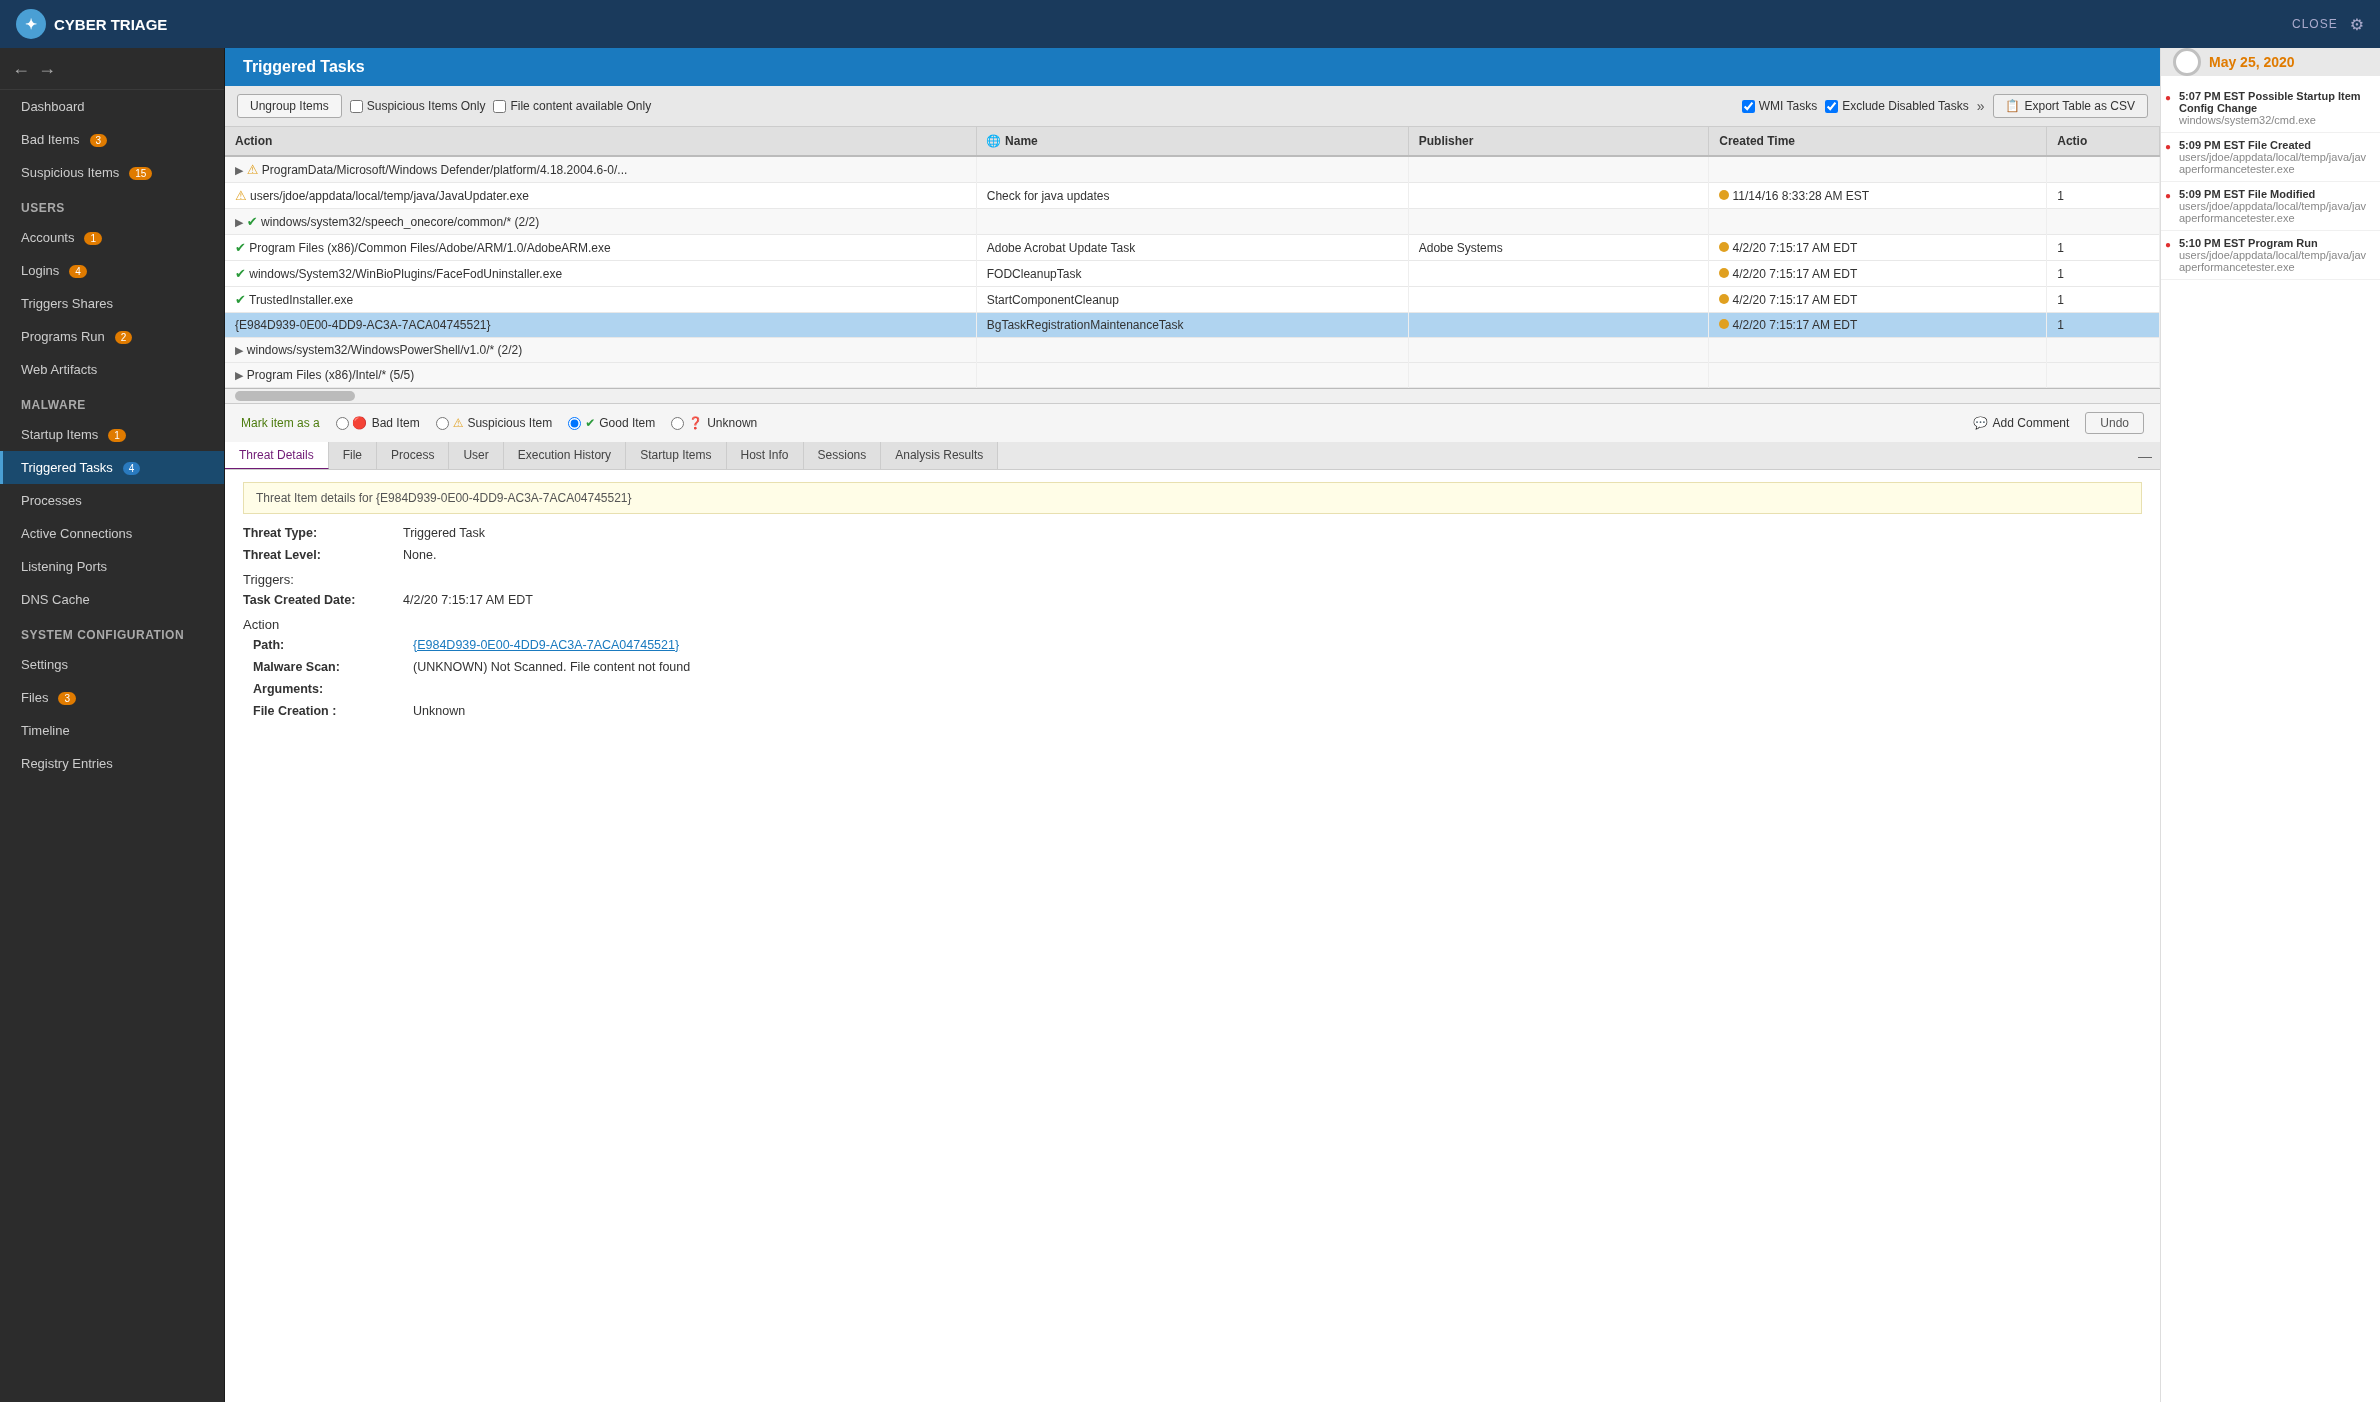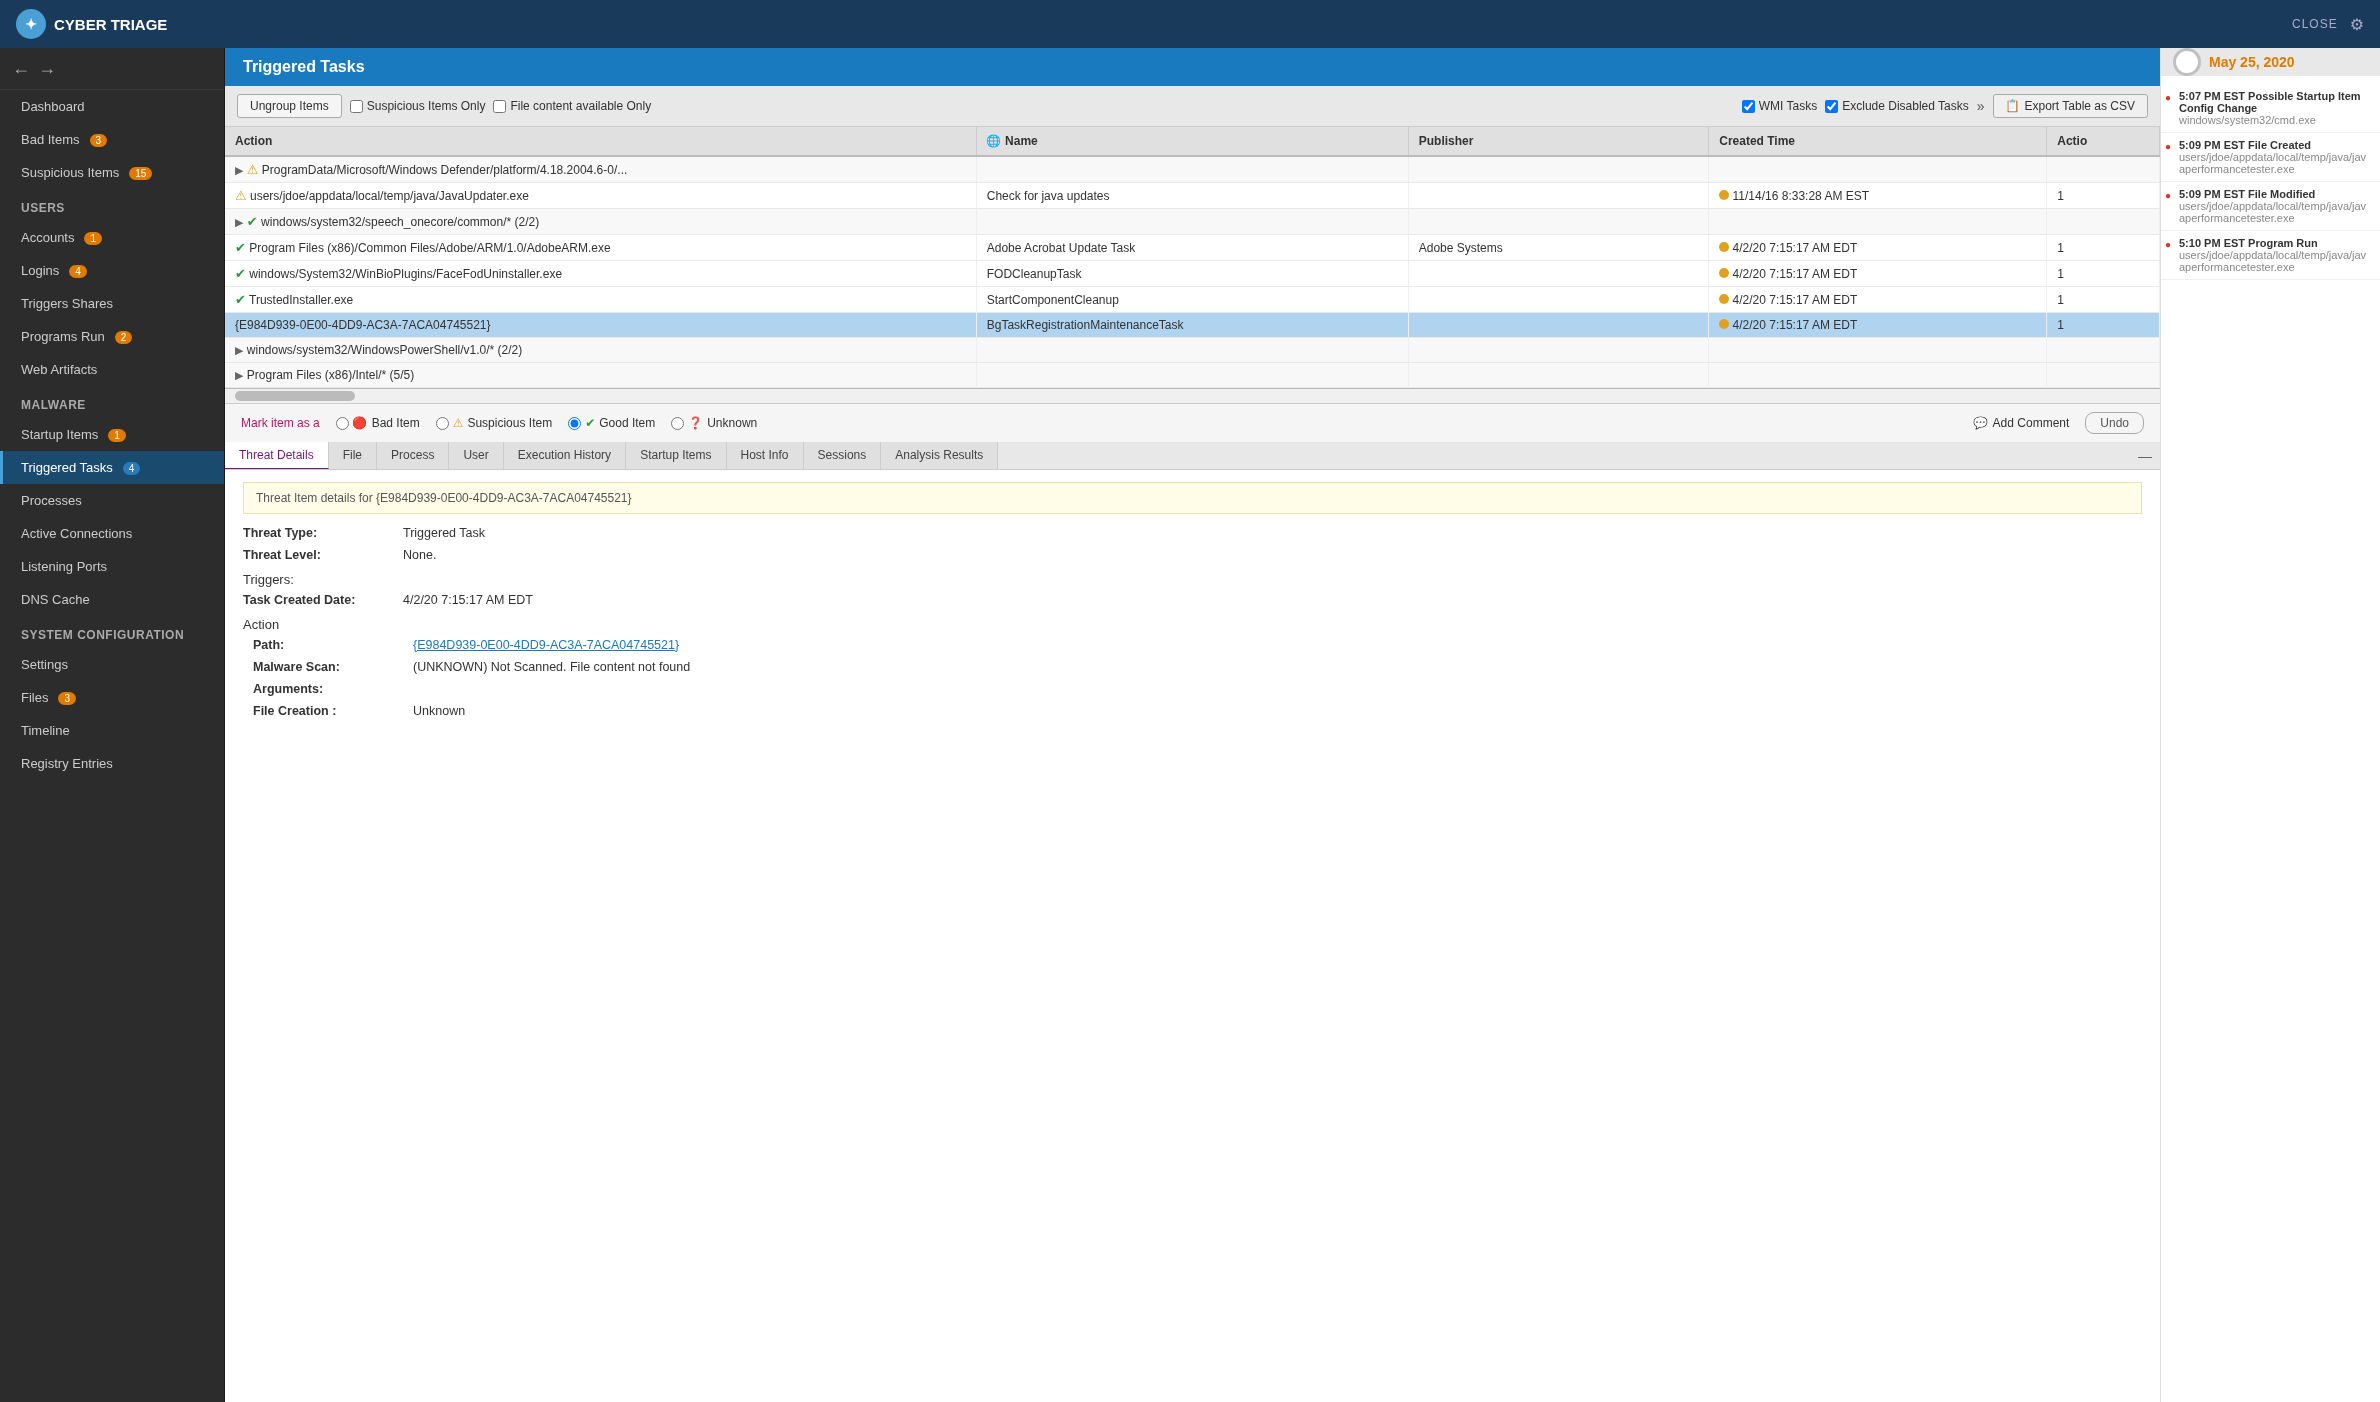--- a/index.html
+++ b/index.html
@@ -50,25 +50,25 @@
     tbody td { padding: 5px 10px; color: #333; border-right: 1px solid #eee; vertical-align: middle; }
     .expand-btn { cursor: pointer; color: #666; background: none; border: none; font-size: 11px; }
     .row-icon { font-size: 13px; }
     .icon-warn { color: #e0a020; }
     .icon-good { color: #2a9a3a; }
     .dot-orange { display: inline-block; width: 10px; height: 10px; background: #e0a020; border-radius: 50%; }
     .group-row td { background: #f8f8f8; }
 
     
     .mark-bar { background: #f5f5f5; border-top: 1px solid #ccc; padding: 8px 16px; display: flex; align-items: center; gap: 16px; flex-shrink: 0; }
-    .mark-label { color: #be185d; font-size: 12px; }
+    .mark-label { color: #4d7c0f; font-size: 12px; }
     .radio-option { display: flex; align-items: center; gap: 4px; font-size: 12px; color: #333; cursor: pointer; }
     .mark-spacer { flex: 1; }
     .add-comment-btn { display: flex; align-items: center; gap: 4px; color: #333; font-size: 12px; cursor: pointer; background: none; border: none; }
-    .undo-btn { padding: 3px 14px; border: 1px solid #aaa; background: #f5f5f5; color: #555; border-radius: 9px; cursor: pointer; font-size: 12px; }
+    .undo-btn { padding: 3px 14px; border: 1px solid #aaa; background: #f5f5f5; color: #555; border-radius: 3px; cursor: pointer; font-size: 12px; }
 
     
     .detail-section { flex: 1; overflow: hidden; display: flex; flex-direction: column; background: white; }
     .detail-tabs { display: flex; background: #e8e8e8; border-bottom: 1px solid #ccc; flex-shrink: 0; align-items: center; }
     .detail-tab { padding: 6px 14px; font-size: 12px; cursor: pointer; border-right: 1px solid #ccc; color: #444; background: #e0e0e0; }
     .detail-tab.active { background: white; color: #701a75; border-bottom: 1px solid #701a75; }
     .detail-tab-spacer { flex: 1; }
     .detail-tab-collapse { padding: 4px 8px; cursor: pointer; color: #666; font-size: 14px; background: none; border: none; }
     .detail-content { flex: 1; overflow-y: auto; padding: 12px 18px; background: white; font-size: 12.5px; color: #333; }
     .detail-header-row { background: #fffde7; padding: 8px 12px; margin-bottom: 12px; border: 1px solid #e8e0b0; font-size: 12px; color: #555; }

